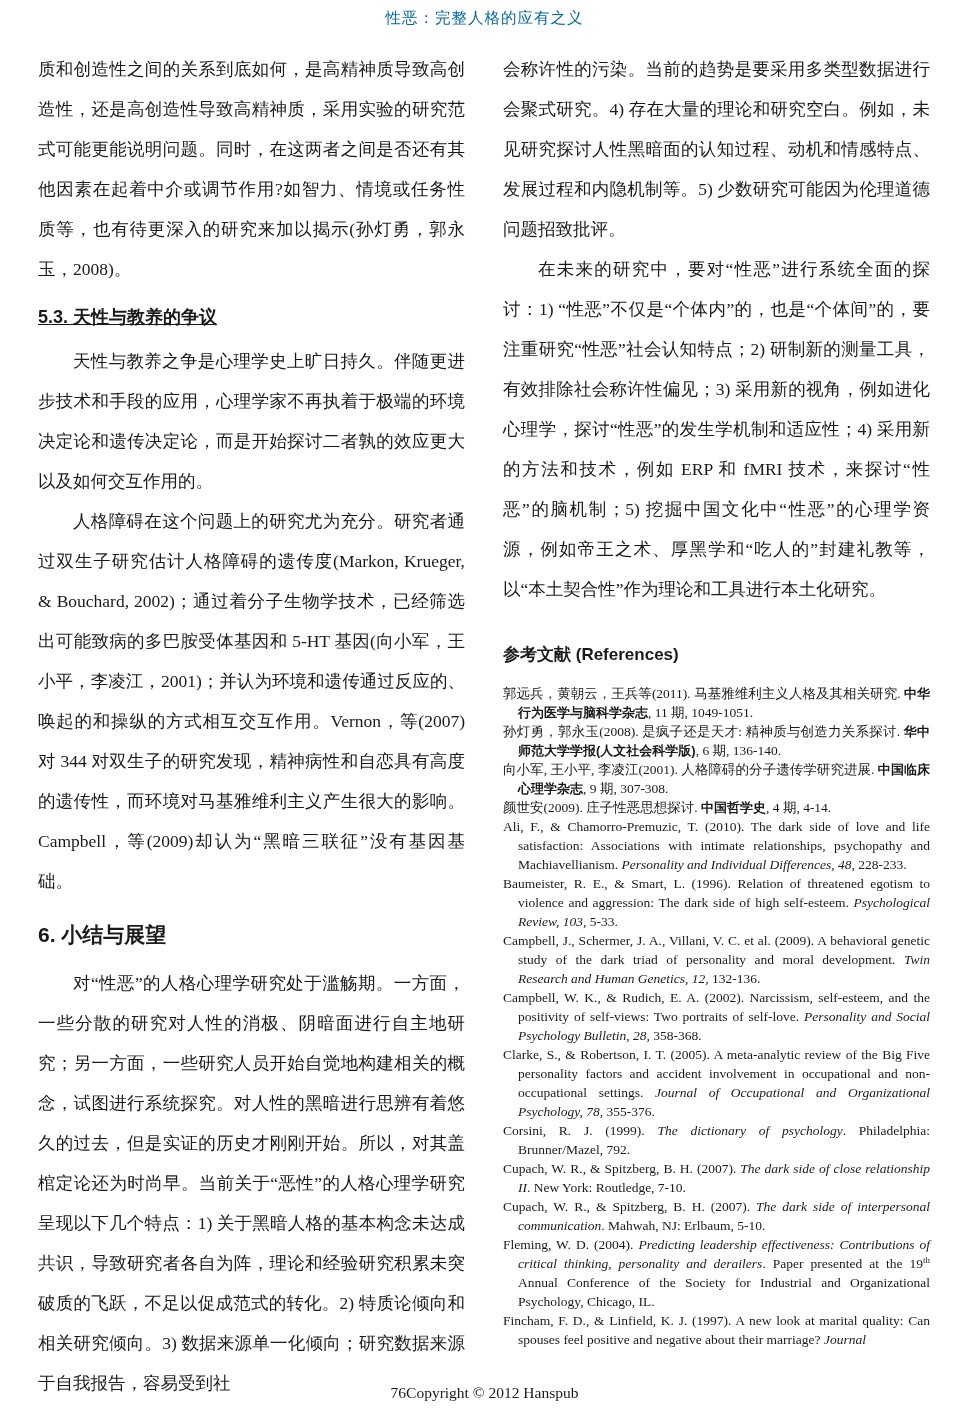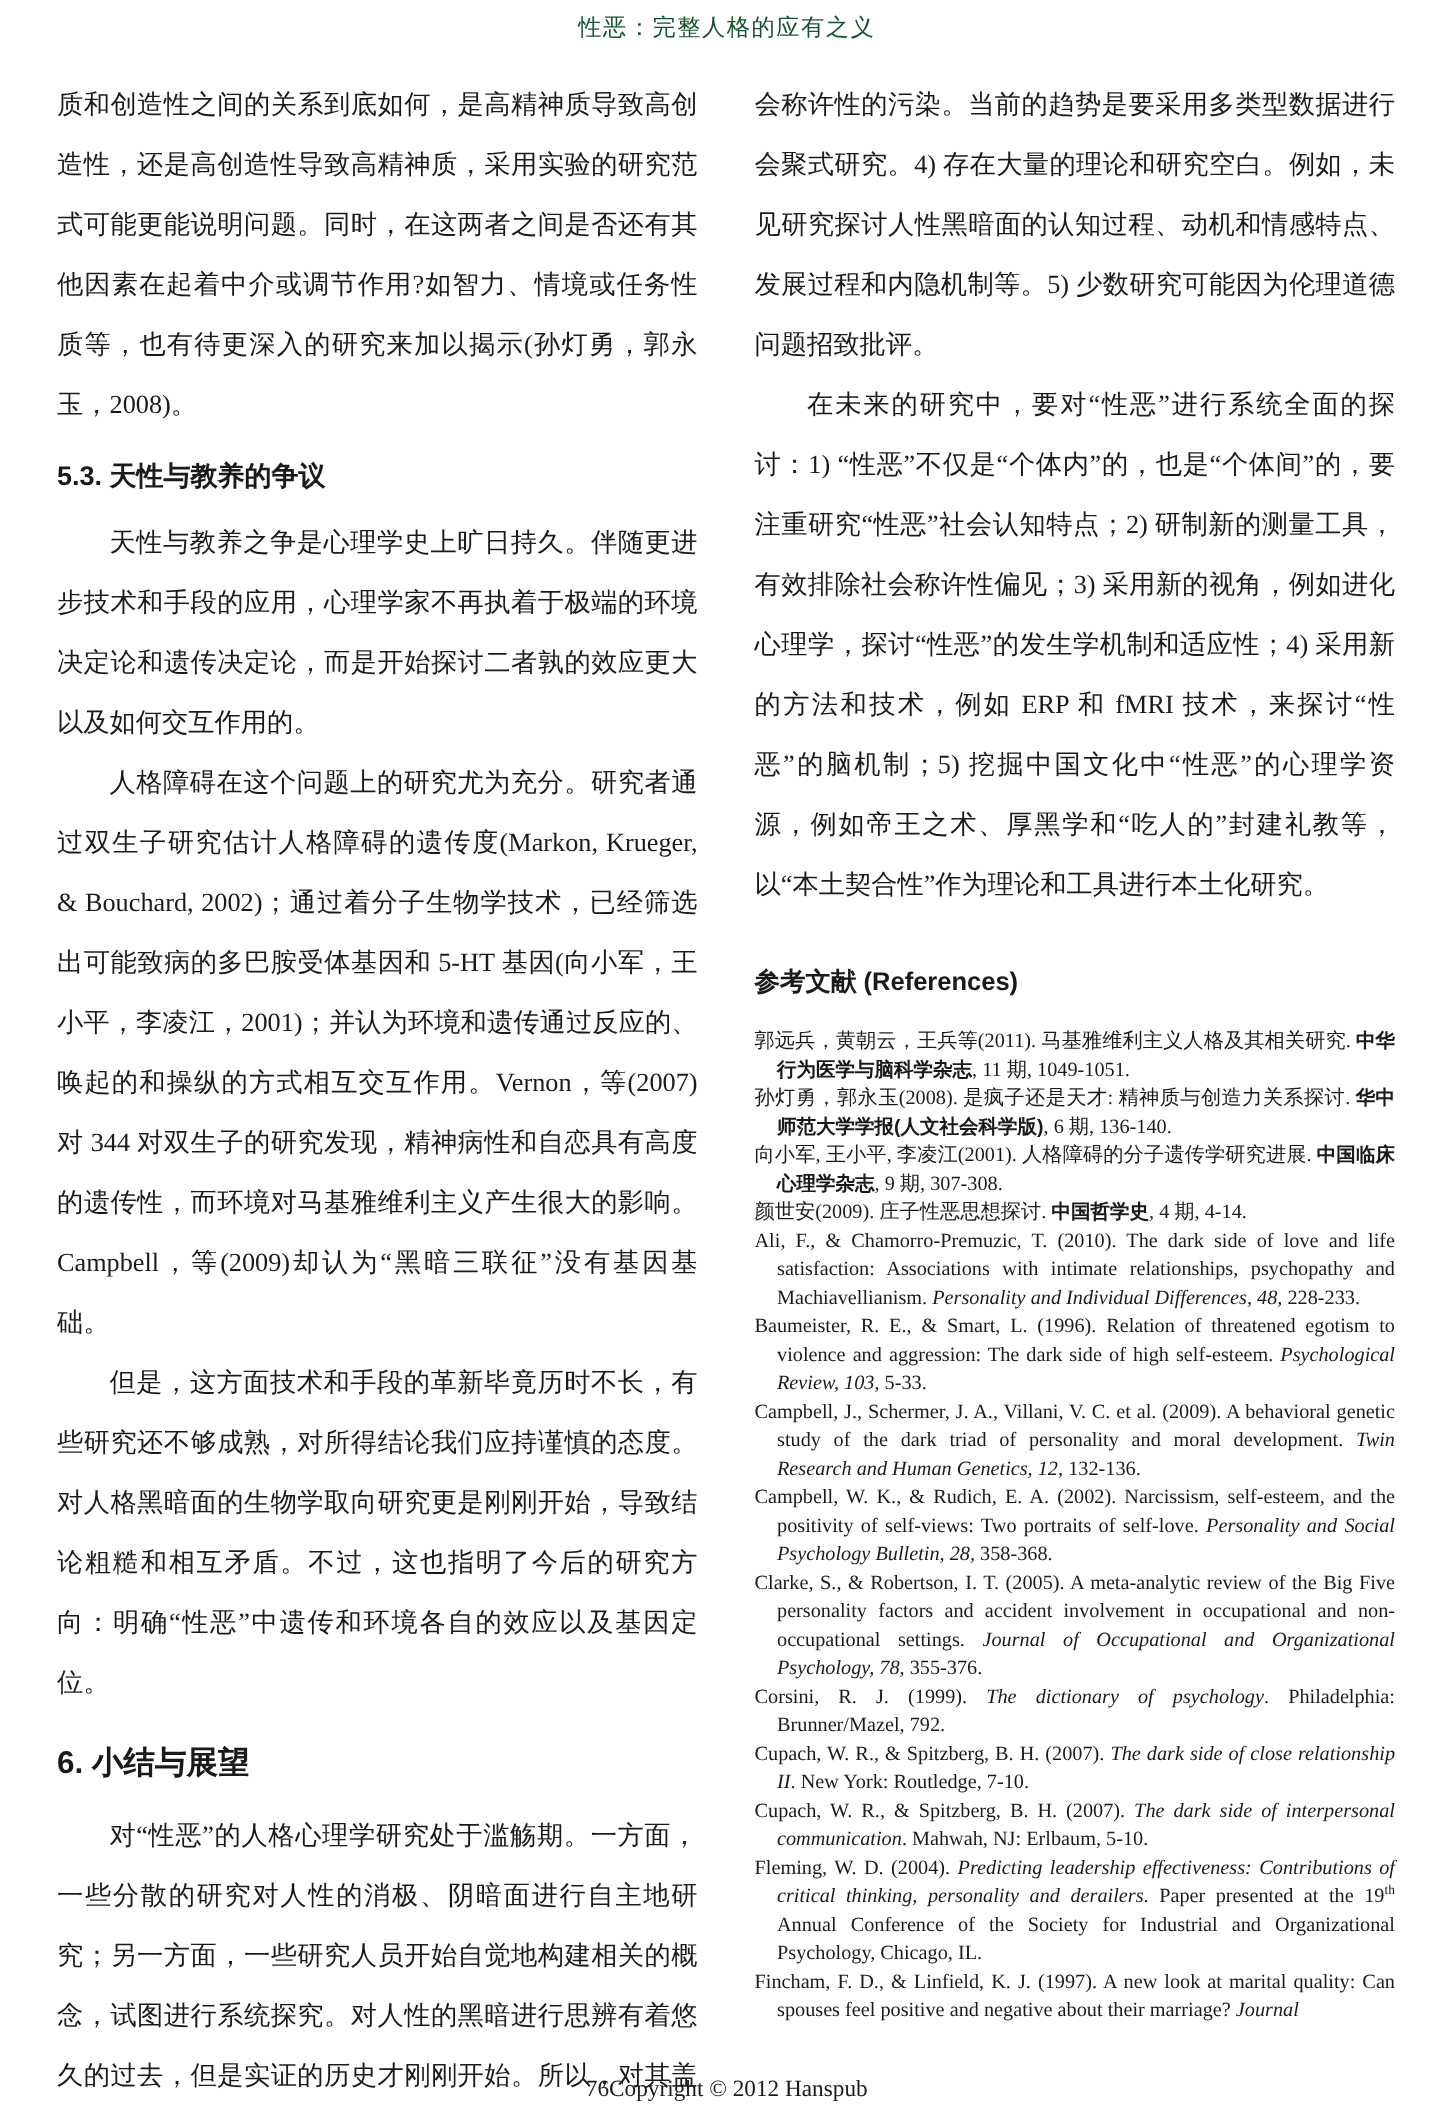--- a/index.html
+++ b/index.html
@@ -10,21 +10,21 @@
     background:#ffffff;
     box-sizing:border-box;
     padding:8px 38px 0 38px;
     overflow:hidden;
     font-family:"Liberation Serif","DejaVu Serif",serif;
     color:#1a1a1a;
   }
   .header{
     text-align:center;
     font-size:15.5px;
-    color:#14532d;
+    color:#0369a1;
     margin-bottom:20px;
     letter-spacing:1px;
   }
   .body-cols{
     display:flex;
     gap:38px;
   }
   .col{
     width:427px;
     flex:0 0 427px;
@@ -34,20 +34,21 @@
     font-size:17.5px;
     line-height:40px;
     text-align:justify;
   }
   .p.indent{ text-indent:2em; }
   .h-sub{
     font-family:"Liberation Sans","DejaVu Sans",sans-serif;
     font-weight:bold;
     font-size:18px;
     margin:16px 0 12px 0;
+    text-decoration:underline;
   }
   .h-sec{
     font-family:"Liberation Sans","DejaVu Sans",sans-serif;
     font-weight:bold;
     font-size:21px;
     margin:20px 0 14px 0;
   }
   .h-refs{
     font-family:"Liberation Sans","DejaVu Sans",sans-serif;
     font-weight:bold;
@@ -84,21 +85,20 @@
 <div class="page">
   <div class="header">
     <span>性恶：完整人格的应有之义</span>
   </div>
   <div class="body-cols">
     <div class="col" id="col-left">
         <p class="p">质和创造性之间的关系到底如何，是高精神质导致高创造性，还是高创造性导致高精神质，采用实验的研究范式可能更能说明问题。同时，在这两者之间是否还有其他因素在起着中介或调节作用?如智力、情境或任务性质等，也有待更深入的研究来加以揭示(孙灯勇，郭永玉，2008)。</p>
         <div class="h-sub">5.3. 天性与教养的争议</div>
         <p class="p indent">天性与教养之争是心理学史上旷日持久。伴随更进步技术和手段的应用，心理学家不再执着于极端的环境决定论和遗传决定论，而是开始探讨二者孰的效应更大以及如何交互作用的。</p>
         <p class="p indent">人格障碍在这个问题上的研究尤为充分。研究者通过双生子研究估计人格障碍的遗传度(Markon, Krueger, &amp; Bouchard, 2002)；通过着分子生物学技术，已经筛选出可能致病的多巴胺受体基因和 5-HT 基因(向小军，王小平，李凌江，2001)；并认为环境和遗传通过反应的、唤起的和操纵的方式相互交互作用。Vernon，等(2007)对 344 对双生子的研究发现，精神病性和自恋具有高度的遗传性，而环境对马基雅维利主义产生很大的影响。Campbell，等(2009)却认为“黑暗三联征”没有基因基础。</p>
-        <p class="p indent">但是，这方面技术和手段的革新毕竟历时不长，有些研究还不够成熟，对所得结论我们应持谨慎的态度。对人格黑暗面的生物学取向研究更是刚刚开始，导致结论粗糙和相互矛盾。不过，这也指明了今后的研究方向：明确“性恶”中遗传和环境各自的效应以及基因定位。</p>
         <div class="h-sec">6. 小结与展望</div>
         <p class="p indent">对“性恶”的人格心理学研究处于滥觞期。一方面，一些分散的研究对人性的消极、阴暗面进行自主地研究；另一方面，一些研究人员开始自觉地构建相关的概念，试图进行系统探究。对人性的黑暗进行思辨有着悠久的过去，但是实证的历史才刚刚开始。所以，对其盖棺定论还为时尚早。当前关于“恶性”的人格心理学研究呈现以下几个特点：1) 关于黑暗人格的基本构念未达成共识，导致研究者各自为阵，理论和经验研究积累未突破质的飞跃，不足以促成范式的转化。2) 特质论倾向和相关研究倾向。3) 数据来源单一化倾向；研究数据来源于自我报告，容易受到社</p>
       </div>
     <div class="col" id="col-right">
         <p class="p">会称许性的污染。当前的趋势是要采用多类型数据进行会聚式研究。4) 存在大量的理论和研究空白。例如，未见研究探讨人性黑暗面的认知过程、动机和情感特点、发展过程和内隐机制等。5) 少数研究可能因为伦理道德问题招致批评。</p>
         <p class="p indent">在未来的研究中，要对“性恶”进行系统全面的探讨：1) “性恶”不仅是“个体内”的，也是“个体间”的，要注重研究“性恶”社会认知特点；2) 研制新的测量工具，有效排除社会称许性偏见；3) 采用新的视角，例如进化心理学，探讨“性恶”的发生学机制和适应性；4) 采用新的方法和技术，例如 ERP 和 fMRI 技术，来探讨“性恶”的脑机制；5) 挖掘中国文化中“性恶”的心理学资源，例如帝王之术、厚黑学和“吃人的”封建礼教等，以“本土契合性”作为理论和工具进行本土化研究。</p>
         <div class="h-refs">参考文献 (References)</div>
         <div class="refs">
           <p class="ref"><span>郭远兵，黄朝云，王兵等(2011). 马基雅维利主义人格及其相关研究. </span><span class="b">中华行为医学与脑科学杂志</span><span>, 11 期, 1049-1051.</span></p>
           <p class="ref"><span>孙灯勇，郭永玉(2008). 是疯子还是天才: 精神质与创造力关系探讨. </span><span class="b">华中师范大学学报(人文社会科学版)</span><span>, 6 期, 136-140.</span></p>

